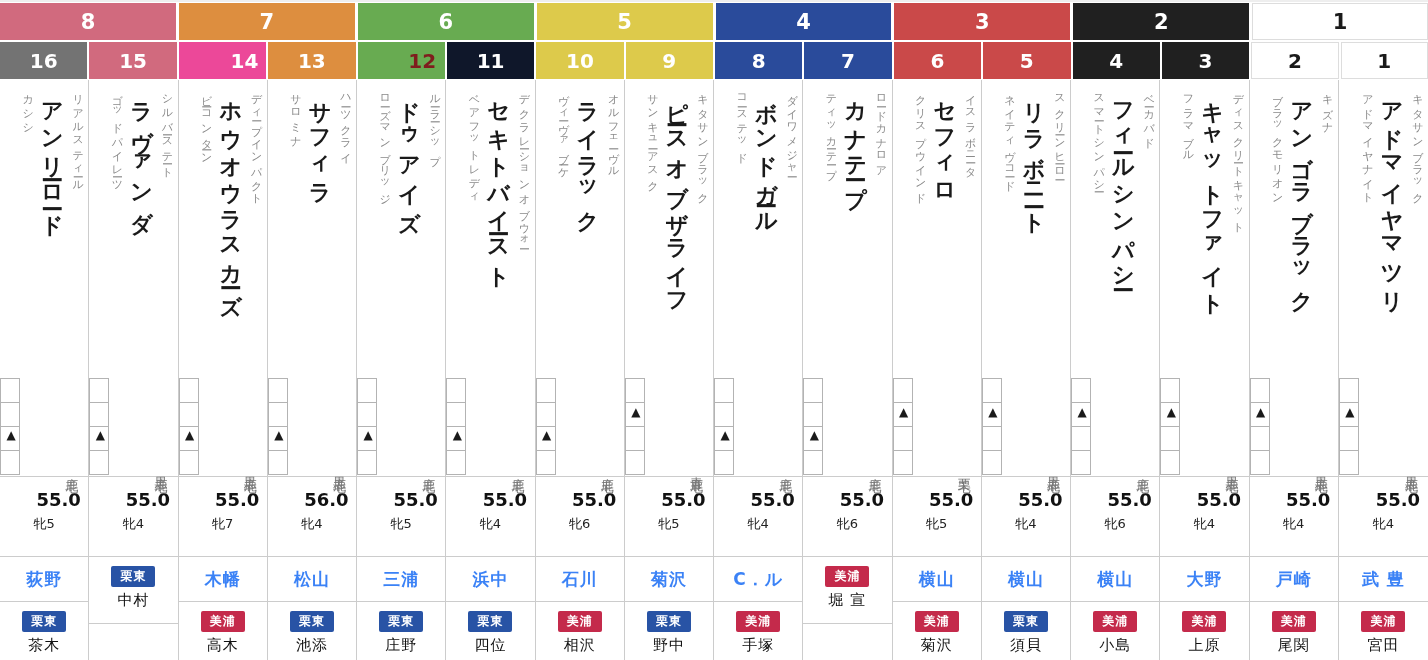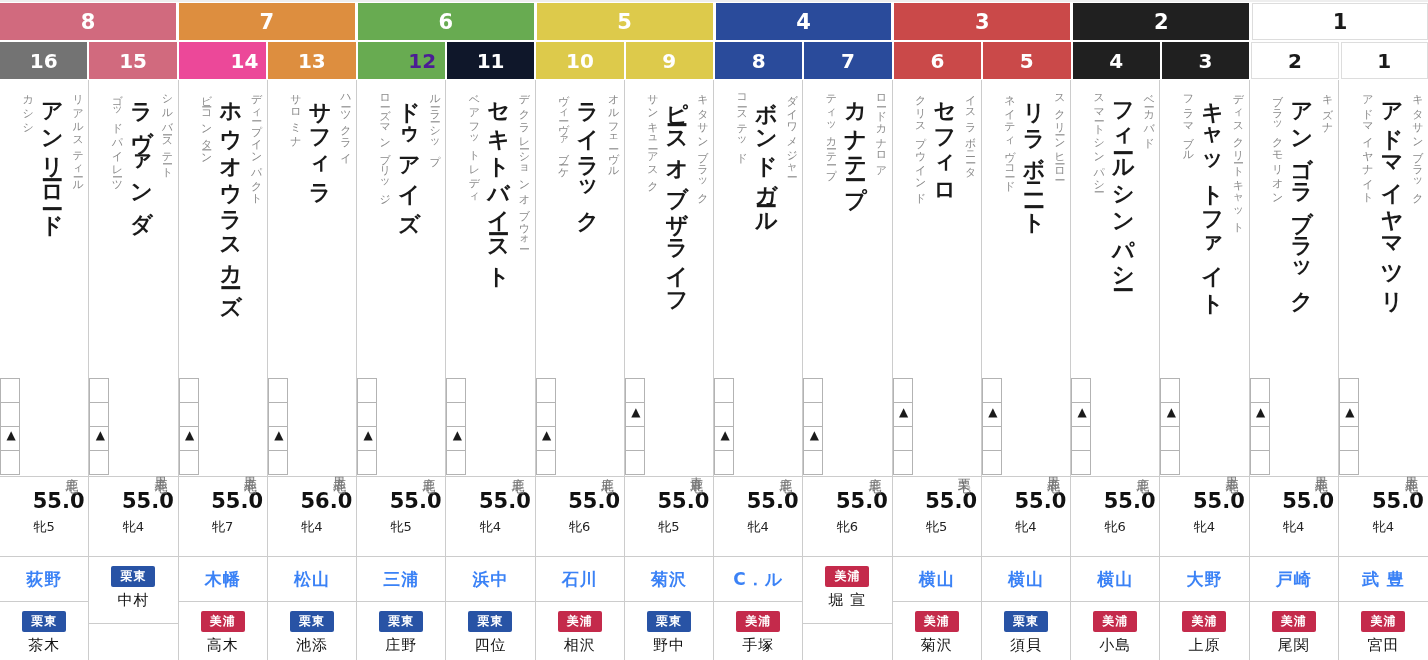--- a/index.html
+++ b/index.html
@@ -24,21 +24,21 @@
   .sire, .dam { font-size:11px; color:#8a8a8a; letter-spacing:1.5px; line-height:15px; }
   .hname { font-size:22px; font-weight:700; color:#1a1a1a; letter-spacing:2px; line-height:27px; margin:0 4px; }
 
   .boxes { position:absolute; left:0; top:299px; width:20px; }
   .box { height:23px; border:1px solid #b3b3b3; margin-top:-1px; background:#fff; box-sizing:content-box; }
   .mark { position:absolute; left:0; width:22px; text-align:center; font-size:12px; color:#1a1a1a; }
 
   .coat { position:absolute; right:8px; bottom:4px; writing-mode:vertical-rl; font-size:13px; color:#777777; letter-spacing:2px; }
 
   .weight-cell { height:67px; border-bottom:1px solid #cccccc; text-align:center; }
-  .wt { font-weight:700; font-size:21px; color:#111; margin-top:12px;padding-left:29px; }
+  .wt { font-weight:700; font-size:18px; color:#111; margin-top:12px;padding-left:29px; }
   .sa { font-size:13px; color:#222; margin-top:5px; }
 
   .jockey-cell { height:44px; border-bottom:1px solid #cccccc; display:flex; align-items:center; justify-content:center; font-weight:700; font-size:17px; color:#3b82f6; letter-spacing:1px; }
 
   .trainer-cell { height:66px; border-bottom:1px solid #cccccc; text-align:center; }
   .badge { display:inline-block; margin-top:9px; font-size:12px; font-weight:700; color:#fff; padding:2px 9px; border-radius:2px; letter-spacing:1px; }
   .tname { font-size:15px; color:#111; margin-top:4px; letter-spacing:1px; }
 </style>
 </head>
 <body>
@@ -52,21 +52,21 @@
       <div class="frame-cell" style="background: rgb(42, 75, 155); color: rgb(255, 255, 255);">4</div>
       <div class="frame-cell" style="background: rgb(202, 73, 73); color: rgb(255, 255, 255);">3</div>
       <div class="frame-cell" style="background: rgb(32, 32, 32); color: rgb(255, 255, 255);">2</div>
       <div class="frame-cell white" style="background: rgb(255, 255, 255); color: rgb(26, 26, 26);">1</div>
     </div>
   <div class="num-row">
       <div class="num-cell" style="background: #737373; color: rgb(255, 255, 255);">16</div>
       <div class="num-cell" style="background: rgb(209, 106, 126); color: rgb(255, 255, 255);">15</div>
       <div class="num-cell" style="background: #ec4899; color: rgb(255, 255, 255); padding-left: 44px;">14</div>
       <div class="num-cell" style="background: rgb(221, 142, 63); color: rgb(255, 255, 255);">13</div>
-      <div class="num-cell" style="background: rgb(104, 171, 81); color: #4c1d95; padding-left: 42px;">12</div>
+      <div class="num-cell" style="background: rgb(104, 171, 81); color: #7f1d1d; padding-left: 42px;">12</div>
       <div class="num-cell" style="background: #0f172a; color: rgb(255, 255, 255);">11</div>
       <div class="num-cell" style="background: rgb(221, 202, 75); color: rgb(255, 255, 255);">10</div>
       <div class="num-cell" style="background: rgb(221, 202, 75); color: rgb(255, 255, 255);">9</div>
       <div class="num-cell" style="background: rgb(42, 75, 155); color: rgb(255, 255, 255);">8</div>
       <div class="num-cell" style="background: rgb(42, 75, 155); color: rgb(255, 255, 255);">7</div>
       <div class="num-cell" style="background: rgb(202, 73, 73); color: rgb(255, 255, 255);">6</div>
       <div class="num-cell" style="background: rgb(202, 73, 73); color: rgb(255, 255, 255);">5</div>
       <div class="num-cell" style="background: rgb(32, 32, 32); color: rgb(255, 255, 255);">4</div>
       <div class="num-cell" style="background: rgb(32, 32, 32); color: rgb(255, 255, 255);">3</div>
       <div class="num-cell white" style="background: rgb(255, 255, 255); color: rgb(26, 26, 26);">2</div>

